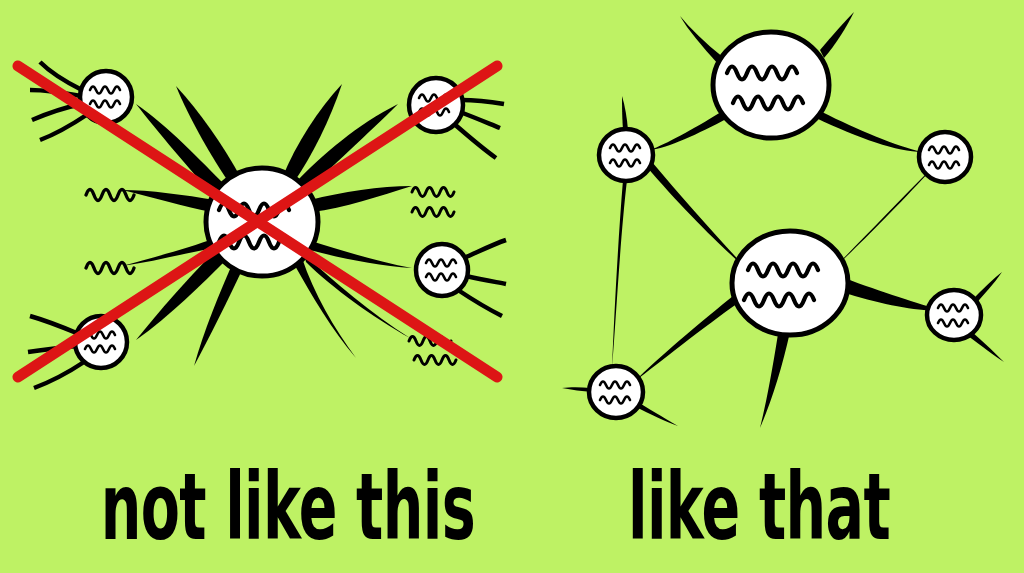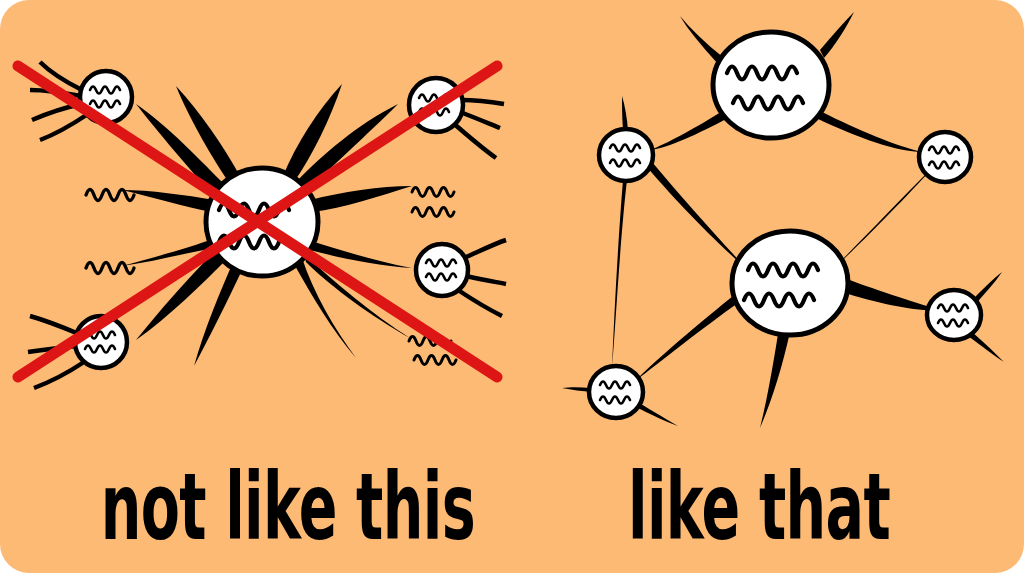--- a/index.html
+++ b/index.html
@@ -10,22 +10,21 @@
   body {
     width: 1024px;
     height: 573px;
     font-family: "DejaVu Sans", sans-serif;
     overflow: hidden;
   }
   #root {
     position: relative;
     width: 1024px;
     height: 573px;
-    background: #fdba74;
-    border-radius: 29px;
+    background: #bef264;
   }
   .panel {
     position: absolute;
     top: 0;
     height: 573px;
   }
   #panel-bad { left: 0; width: 530px; }
   #panel-good { left: 512px; width: 494px; }
 
   .figure {

